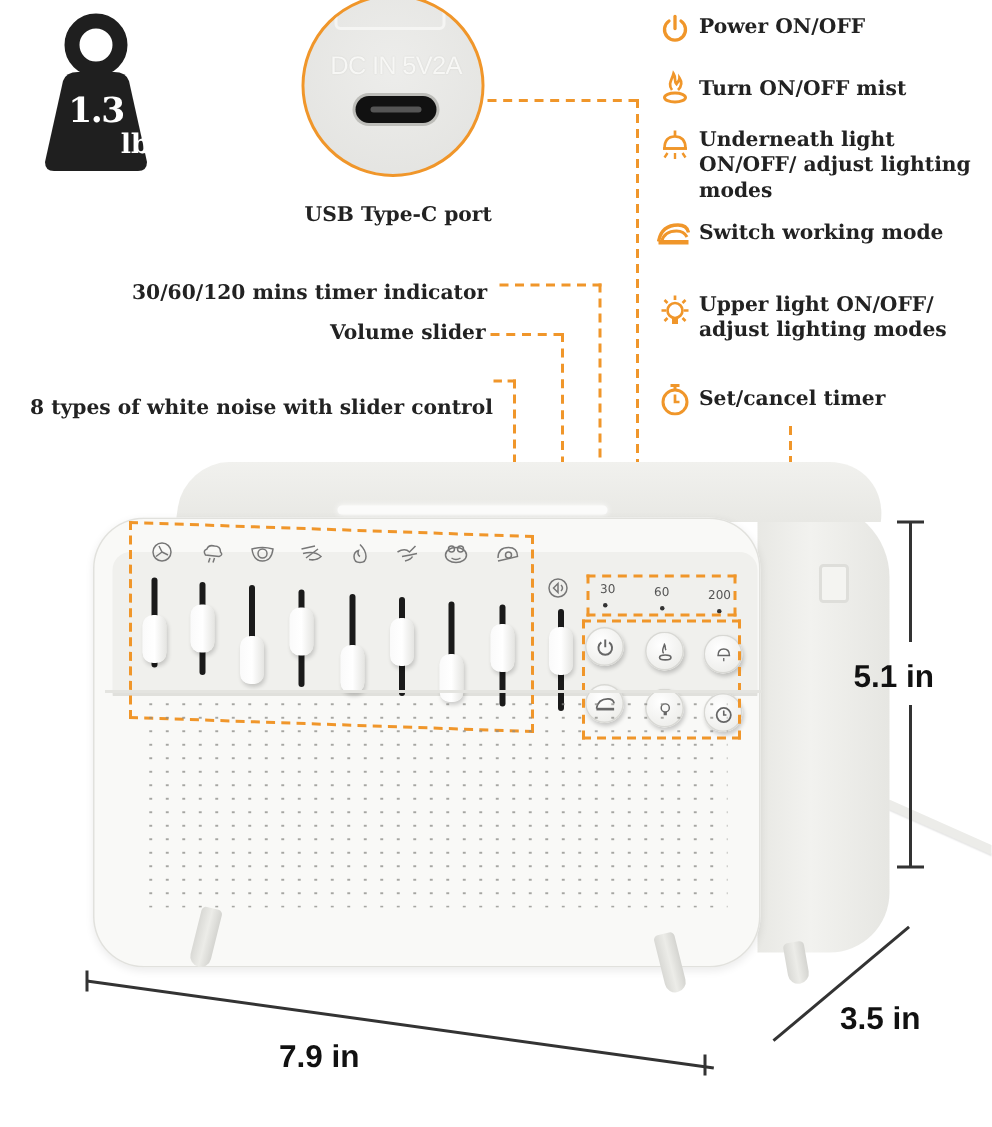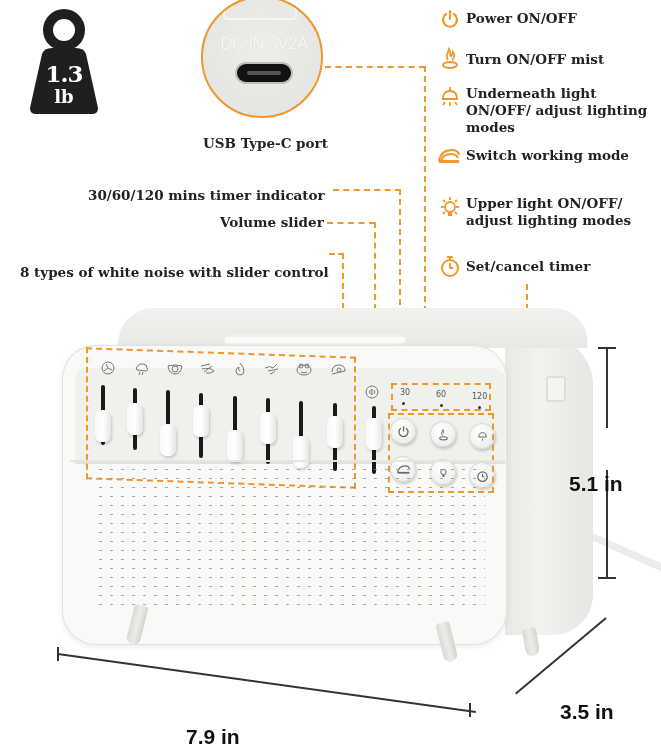--- a/index.html
+++ b/index.html
@@ -3,21 +3,21 @@
 <meta charset="utf-8">
 <style>
   html, body { margin:0; padding:0; }
   body { width:661px; height:751px; background:#ffffff; position:relative; overflow:hidden;
          font-family:"DejaVu Sans", sans-serif; color:#1a1a1a; }
   .abs { position:absolute; }
   .bold { font-weight:bold; }
   .serif { font-family:"DejaVu Serif", serif; }
   .label { font-family:"DejaVu Serif", serif; font-weight:bold; font-size:13.5px; color:#222; white-space:nowrap; }
   .callout { font-family:"DejaVu Serif", serif; font-weight:bold; font-size:13.5px; color:#222; line-height:17px; }
-  .dim { font-family:"Liberation Sans", sans-serif; font-weight:bold; font-size:21px; color:#111;margin-top:32px; }
+  .dim { font-family:"Liberation Sans", sans-serif; font-weight:bold; font-size:21px; color:#111; }
   .dash-h { position:absolute; border-top:2px dashed #f0962a; height:0; }
   .dash-v { position:absolute; border-left:2px dashed #f0962a; width:0; }
   .dash-box { position:absolute; border:2.5px dashed #f0962a; box-sizing:border-box; }
   .icon { position:absolute; width:20px; height:20px; }
   .top-lid { position:absolute; left:120px; top:308px; width:470px; height:40px;
     background:linear-gradient(180deg,#f1f1ee,#e8e8e4); border-radius:30px 40px 0 0; transform:skewX(-8deg); }
   .front { position:absolute; left:62px; top:345px; width:445px; height:300px;
     background:#f9f9f7; border-radius:34px; box-shadow:0 2px 6px rgba(0,0,0,0.08), inset 0 0 0 1px #e1e1dd; }
   .side { position:absolute; left:505px; top:335px; width:88px; height:300px;
     background:linear-gradient(90deg,#e8e8e4,#f2f2ef 40%,#e6e6e2); border-radius:0 50px 40px 0; }
@@ -39,21 +39,21 @@
 </style>
 </head>
 <body>
 
 <div class="abs" style="left:28px;top:8px;width:72px;height:106px;">
   <svg width="72" height="106" viewBox="0 0 72 106" class="abs" style="left:0;top:0">
     <circle cx="36" cy="22" r="16" fill="none" stroke="#1f1f1f" stroke-width="10"></circle>
     <path d="M14 46 Q16 40 24 40 L48 40 Q56 40 58 46 L70 100 Q70 106 64 106 L8 106 Q2 106 2 100 Z" fill="#1f1f1f"></path>
   </svg>
   <div class="abs serif bold" style="left:0;top:52px;width:72px;text-align:center;color:#fff;font-size:23px;letter-spacing:-1px;">1.3</div>
-  <div class="abs serif bold" style="left:0;top:78px;width:72px;text-align:center;color:#fff;font-size:18px;">lb</div>
+  <div class="abs serif bold" style="left:0;top:78px;width:72px;text-align:right;color:#fff;font-size:18px;">lb</div>
 </div>
 
 <div class="abs" style="left:201px;top:-4px;width:122px;height:122px;border-radius:50%;border:2.5px solid #f0962a;background:radial-gradient(circle at 50% 40%,#ededeb,#e2e2df);overflow:hidden;box-sizing:border-box;">
   <div class="abs" style="left:20px;top:-6px;width:70px;height:24px;border:2px solid #f5f5f3;border-radius:4px;"></div>
   <div class="abs" style="left:6px;top:36px;width:110px;text-align:center;font-family:'Liberation Sans',sans-serif;font-size:17px;color:#f7f7f5;text-shadow:0 0 1px #cfcfcb;letter-spacing:-0.5px;">DC IN 5V2A</div>
   <div class="abs" style="left:34px;top:66px;width:54px;height:18px;border-radius:9px;background:#111;box-shadow:0 0 0 2px #bdbdb9;">
     <div class="abs" style="left:10px;top:7px;width:34px;height:4px;background:#555;border-radius:2px;"></div>
   </div>
 </div>
 <div class="abs label" style="left:203px;top:135px;">USB Type-C port</div>
@@ -191,21 +191,21 @@
   <div class="slider-knob" style="left:293px;top:436px;"></div>
   <div class="slider-track" style="left:333px;top:403px;height:68px;"></div>
   <div class="slider-knob" style="left:327px;top:416px;"></div>
   <div class="slider-track" style="left:372px;top:406px;height:68px;"></div>
   <div class="slider-knob" style="left:366px;top:418px;"></div>
 </div>
 
 <div class="abs" style="left:396px;top:388px;width:96px;height:20px;">
   <span class="abs" style="left:4px;top:0;font-size:8px;color:#555;">30</span>
   <span class="abs" style="left:40px;top:2px;font-size:8px;color:#555;">60</span>
-  <span class="abs" style="left:76px;top:4px;font-size:8px;color:#555;">120</span>
+  <span class="abs" style="left:76px;top:4px;font-size:8px;color:#555;">200</span>
   <span class="abs" style="left:6px;top:14px;width:3px;height:3px;border-radius:50%;background:#333;"></span>
   <span class="abs" style="left:44px;top:16px;width:3px;height:3px;border-radius:50%;background:#333;"></span>
   <span class="abs" style="left:82px;top:18px;width:3px;height:3px;border-radius:50%;background:#333;"></span>
 </div>
 
 <div>
   <div class="btn" style="left:390px;top:418px;">
       <svg viewBox="0 0 20 20">
         <path d="M6 5 A7 7 0 1 0 14 5" fill="none" stroke="#666" stroke-width="2"></path>
         <line x1="10" y1="2" x2="10" y2="10" stroke="#666" stroke-width="2"></line>

